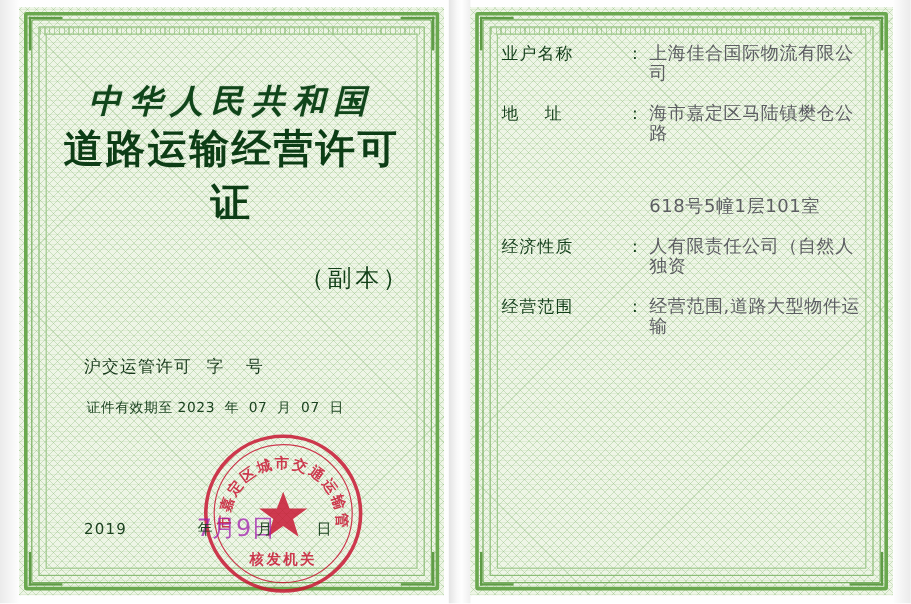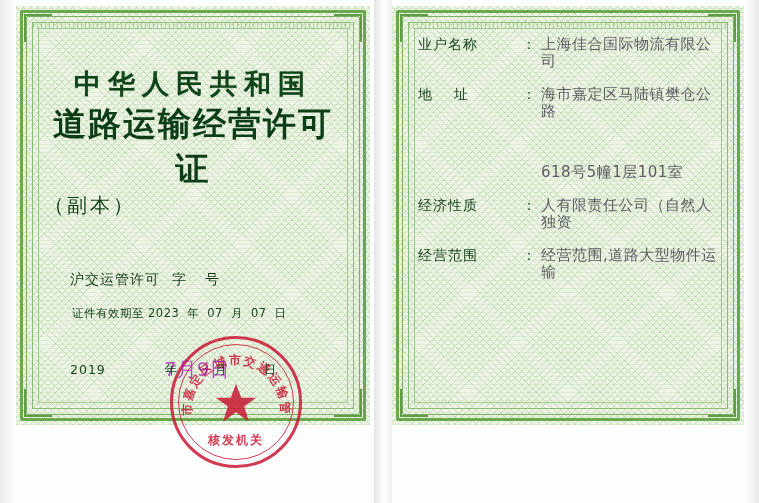--- a/index.html
+++ b/index.html
@@ -16,21 +16,21 @@
   .doc {
     position: relative;
     width: 759px;
     height: 503px;
     background: #fefefe;
   }
   
   .page {
     position: absolute;
     top: 6px;
-    height: 419px;
+    height: 490px;
     background: #f2f7ee;
     box-sizing: border-box;
   }
   .page-left  { left: 16px;  width: 354px; }
   .page-right { left: 392px; width: 352px; }
 
   
   .guilloche {
     position: absolute;
     inset: 0;
@@ -87,30 +87,32 @@
     font-family: "DejaVu Sans", sans-serif;
   }
   .nation-title {
     margin-top: 34px;
     text-align: center;
     font-size: 27px;
     letter-spacing: 7px;
     font-weight: bold;
     color: #10451a;
     text-shadow: 0 0 1px rgba(16,69,26,0.4);
+    font-style: italic;
   }
   .main-title {
     text-align: center;
     font-size: 33px;
     letter-spacing: 2px;
     font-weight: bold;
     color: #0d3d16;
   }
   .sub-title {
-    text-align: left;
+    margin-top: 26px;
+    text-align: right;
     font-size: 20px;
     letter-spacing: 3px;
     color: #123f18;
   }
   .license-no-row {
     margin-top: 52px;
     padding-left: 26px;
     font-size: 14px;
     color: #16381a;
     display: flex;

